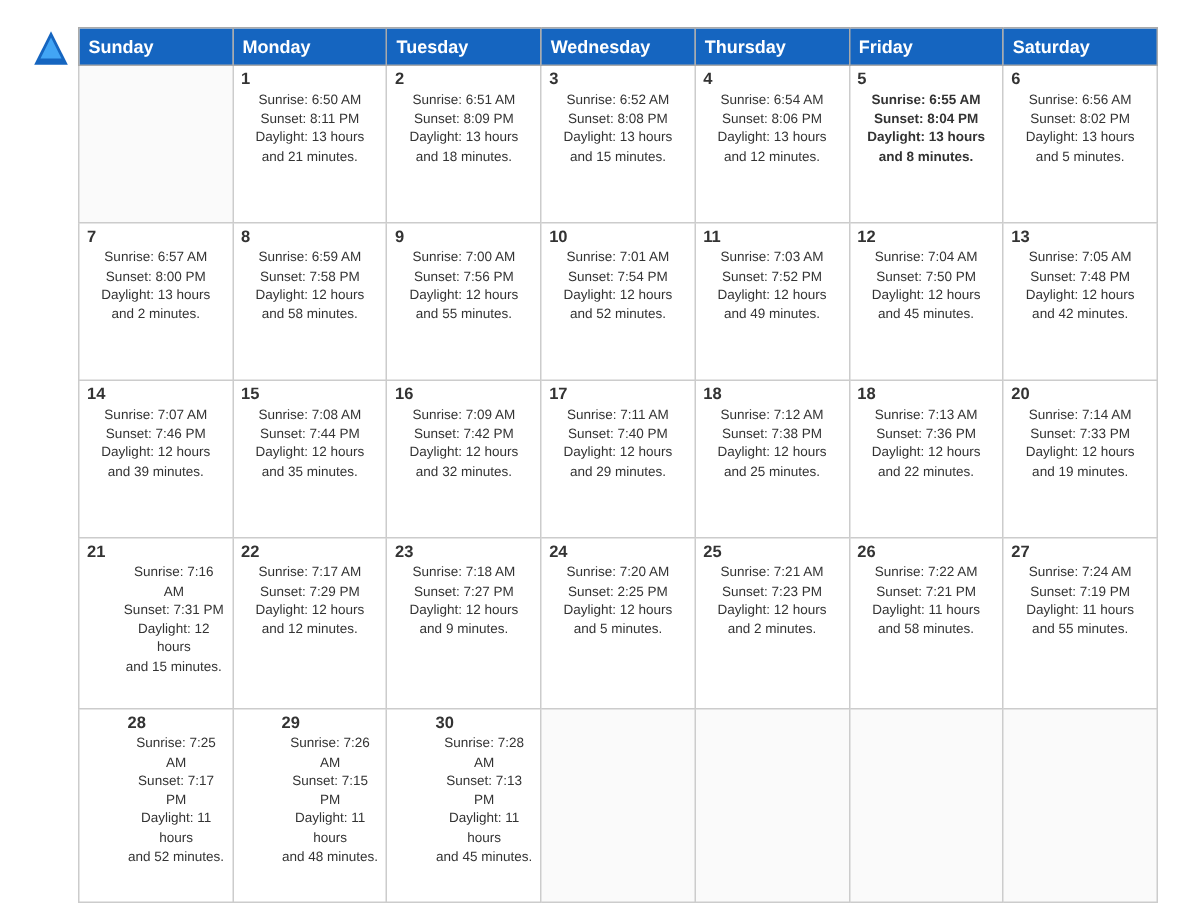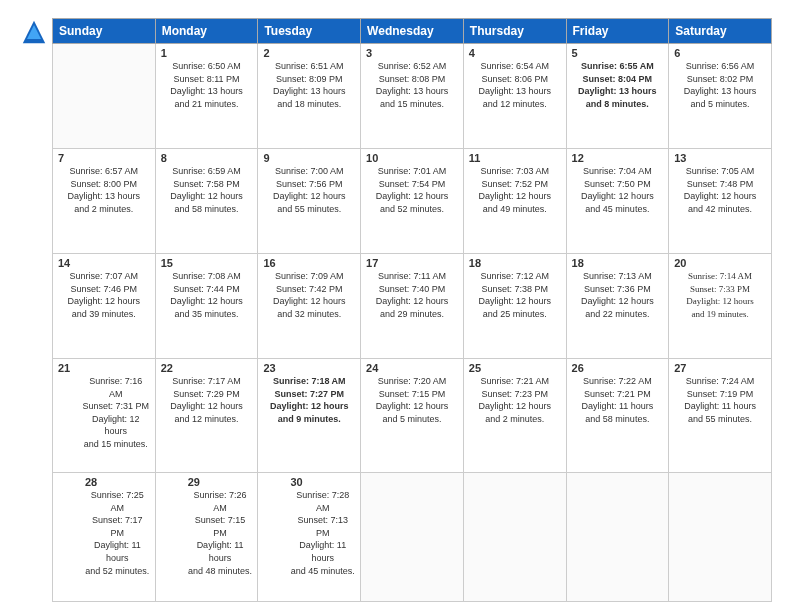--- a/index.html
+++ b/index.html
@@ -271,21 +271,21 @@
           </td>
           <td>
             <span class="day-number">18</span>
             <div class="day-info" style="white-space: pre-line;">Sunrise: 7:13 AM
 Sunset: 7:36 PM
 Daylight: 12 hours
 and 22 minutes.</div>
           </td>
           <td>
             <span class="day-number">20</span>
-            <div class="day-info" style="white-space: pre-line; font-family: Liberation Serif, serif;">Sunrise: 7:14 AM
+            <div class="day-info" style="white-space: pre-line;">Sunrise: 7:14 AM
 Sunset: 7:33 PM
 Daylight: 12 hours
 and 19 minutes.</div>
           </td>
         </tr>
         <tr>
           <td>
             <span class="day-number">21</span>
             <div class="day-info" style="white-space: pre-line; margin-left: 24px;">Sunrise: 7:16 AM
 Sunset: 7:31 PM
@@ -294,29 +294,29 @@
           </td>
           <td>
             <span class="day-number">22</span>
             <div class="day-info" style="white-space: pre-line;">Sunrise: 7:17 AM
 Sunset: 7:29 PM
 Daylight: 12 hours
 and 12 minutes.</div>
           </td>
           <td>
             <span class="day-number">23</span>
-            <div class="day-info" style="white-space: pre-line; font-weight: bold;">Sunrise: 7:18 AM
+            <div class="day-info" style="white-space: pre-line;">Sunrise: 7:18 AM
 Sunset: 7:27 PM
 Daylight: 12 hours
 and 9 minutes.</div>
           </td>
           <td>
             <span class="day-number">24</span>
             <div class="day-info" style="white-space: pre-line;">Sunrise: 7:20 AM
-Sunset: 7:15 PM
+Sunset: 2:25 PM
 Daylight: 12 hours
 and 5 minutes.</div>
           </td>
           <td>
             <span class="day-number">25</span>
             <div class="day-info" style="white-space: pre-line;">Sunrise: 7:21 AM
 Sunset: 7:23 PM
 Daylight: 12 hours
 and 2 minutes.</div>
           </td>

